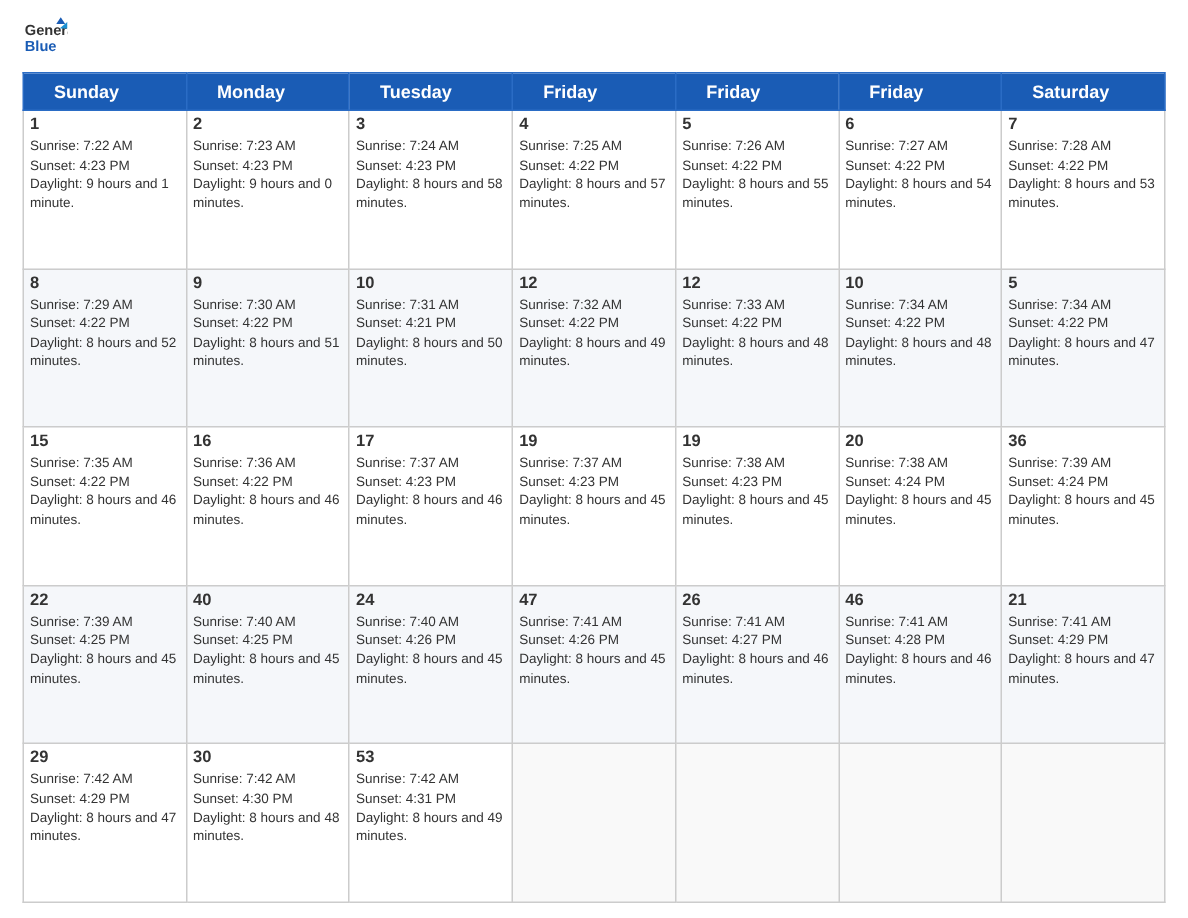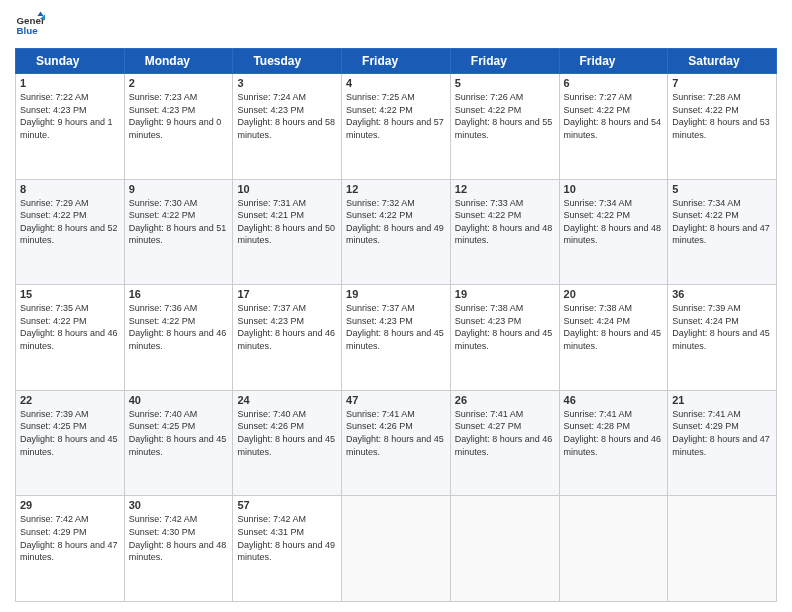--- a/index.html
+++ b/index.html
@@ -150,21 +150,21 @@
           <td><span class="day-num">40</span><span class="day-info">Sunrise: 7:40 AM<br>Sunset: 4:25 PM<br>Daylight: 8 hours and 45 minutes.</span></td>
           <td><span class="day-num">24</span><span class="day-info">Sunrise: 7:40 AM<br>Sunset: 4:26 PM<br>Daylight: 8 hours and 45 minutes.</span></td>
           <td><span class="day-num">47</span><span class="day-info">Sunrise: 7:41 AM<br>Sunset: 4:26 PM<br>Daylight: 8 hours and 45 minutes.</span></td>
           <td><span class="day-num">26</span><span class="day-info">Sunrise: 7:41 AM<br>Sunset: 4:27 PM<br>Daylight: 8 hours and 46 minutes.</span></td>
           <td><span class="day-num">46</span><span class="day-info">Sunrise: 7:41 AM<br>Sunset: 4:28 PM<br>Daylight: 8 hours and 46 minutes.</span></td>
           <td><span class="day-num">21</span><span class="day-info">Sunrise: 7:41 AM<br>Sunset: 4:29 PM<br>Daylight: 8 hours and 47 minutes.</span></td>
         </tr>
         <tr>
           <td><span class="day-num">29</span><span class="day-info">Sunrise: 7:42 AM<br>Sunset: 4:29 PM<br>Daylight: 8 hours and 47 minutes.</span></td>
           <td><span class="day-num">30</span><span class="day-info">Sunrise: 7:42 AM<br>Sunset: 4:30 PM<br>Daylight: 8 hours and 48 minutes.</span></td>
-          <td><span class="day-num">57</span><span class="day-info">Sunrise: 7:42 AM<br>Sunset: 4:31 PM<br>Daylight: 8 hours and 49 minutes.</span></td>
+          <td><span class="day-num">53</span><span class="day-info">Sunrise: 7:42 AM<br>Sunset: 4:31 PM<br>Daylight: 8 hours and 49 minutes.</span></td>
           <td class="empty-cell"></td>
           <td class="empty-cell"></td>
           <td class="empty-cell"></td>
           <td class="empty-cell"></td>
         </tr>
       </tbody>
   </table>
 </div>
 
 </body></html>

